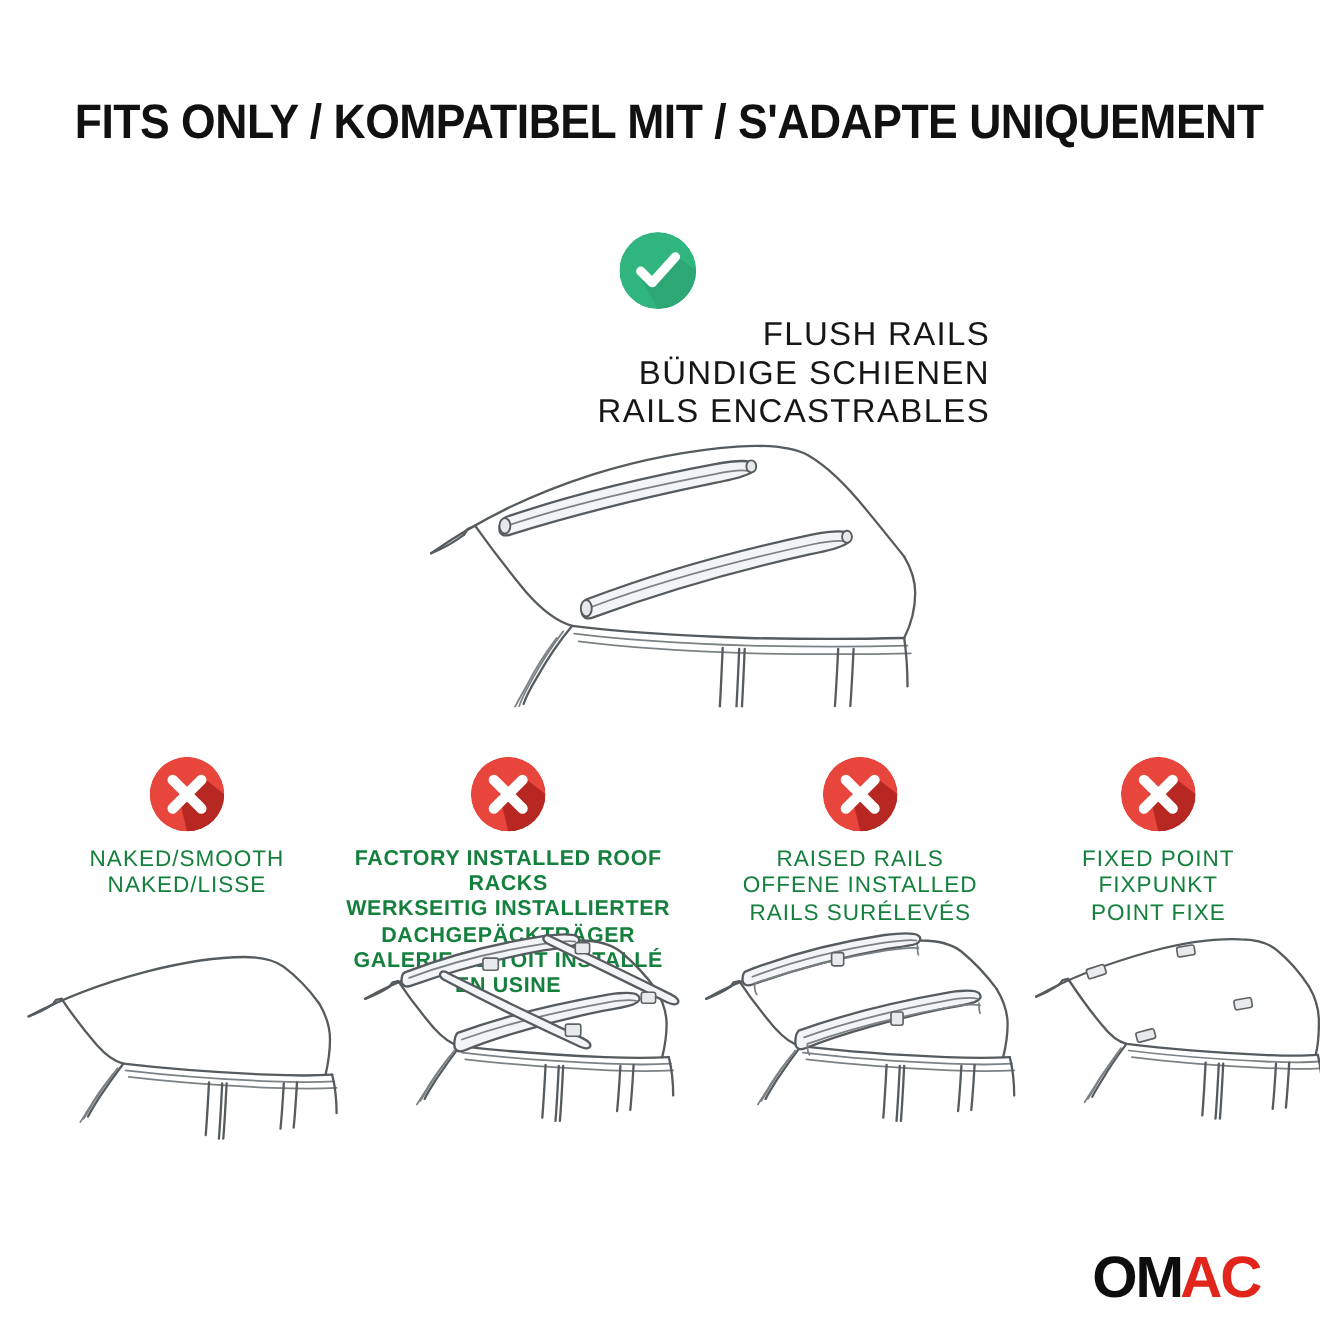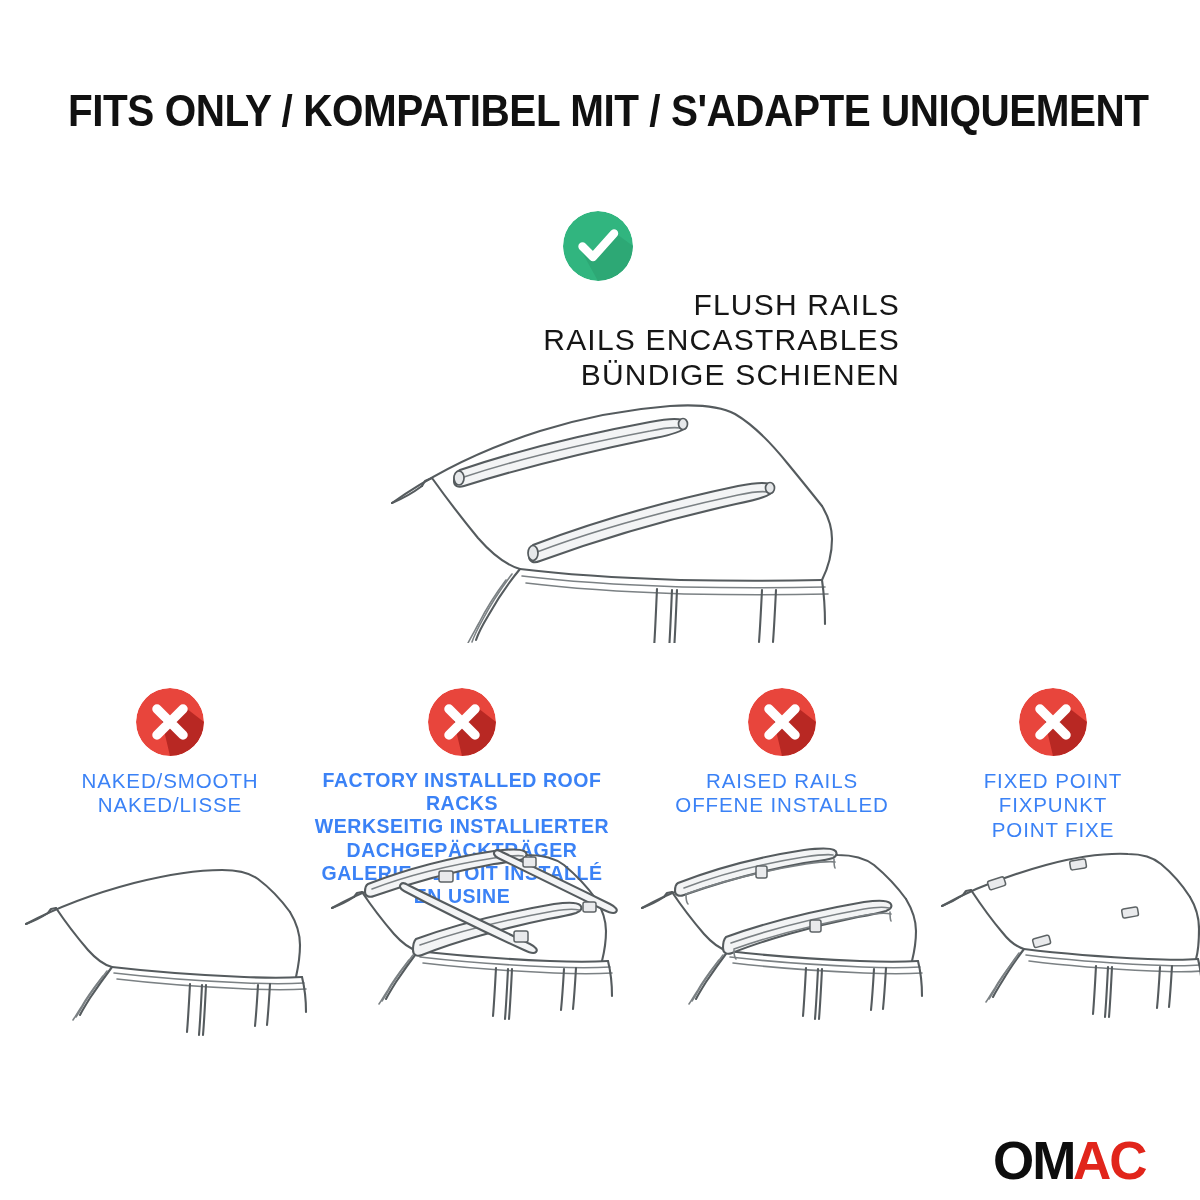--- a/index.html
+++ b/index.html
@@ -88,21 +88,21 @@
     height: 68px;
     border-radius: 50%;
     overflow: hidden;
   }
 
   .col-label {
     margin-top: 11px;
     font-size: 20.5px;
     line-height: 1.19;
     letter-spacing: 0.9px;
-    color: #3b82f6;
+    color: #15803d;
     font-weight: 400;
   }
   .col-1 .col-label { font-size: 19.5px; letter-spacing: 0.55px; font-weight: bold; }
 
   .col-art {
     position: absolute;
     width: 300px;
     height: 215px;
   }
   .art-0 { left: 14px;  top: 862px; }
@@ -142,22 +142,22 @@
 <div class="badge hero-badge">
   <svg viewBox="0 0 70 70" width="70" height="70" aria-hidden="true">
     <circle cx="35" cy="35" r="35" fill="#31b57f"></circle>
     <path d="M35 70 A35 35 0 0 0 70 35 L49.5 20 L26 48 L19 41 Z" fill="#2a9c6d" opacity="0.55"></path>
     <path d="M19.5 35.5 L30 46 L51 22.5" fill="none" stroke="#ffffff" stroke-width="8.4" stroke-linecap="round" stroke-linejoin="round"></path>
   </svg>
 </div>
 
 <div class="hero-text">
   <div>FLUSH RAILS</div>
+  <div>BÜNDIGE SCHIENEN</div>
   <div>RAILS ENCASTRABLES</div>
-  <div>BÜNDIGE SCHIENEN</div>
 </div>
 
 <div class="hero-art">
   <svg viewBox="0 0 480 245" width="480" height="245" aria-hidden="true">
 
     <path class="roofline" d="M22 105 C60 78 110 52 170 33 C215 19 260 11 300 8 C330 6 352 9 365 16
                               C382 26 402 46 418 66 C432 83 444 98 452 108"></path>
     <path class="roofline" d="M22 105 C34 100 44 94 52 88"></path>
     <path class="roofline" d="M52 88 L55 83 L62 80"></path>
 
@@ -306,20 +306,21 @@
       <svg viewBox="0 0 68 68" width="68" height="68" aria-hidden="true">
         <circle cx="34" cy="34" r="34" fill="#e8453c"></circle>
         <path d="M34 68 A34 34 0 0 0 68 34 L46 17 L34 30 L22 17 Z" fill="#a81f1b" opacity="0.75"></path>
         <path d="M21 21 L47 47 M47 21 L21 47" fill="none" stroke="#ffffff" stroke-width="9.5" stroke-linecap="round"></path>
       </svg>
     </div>
   </div>
   <div class="col-label">
     <div>RAISED RAILS</div>
     <div>OFFENE INSTALLED</div>
+    <div>RAILS SURÉLEVÉS</div>
   </div>
 </div>
 
 <div class="col-art art-2">
   <svg viewBox="0 0 300 215" width="300" height="215" aria-hidden="true">
     <path class="roofline" d="M14 68 C42 52 80 38 122 27 C154 19 186 14 210 15 C226 15 238 19 246 25
                               C258 35 270 48 278 59"></path>
     <path class="roofline" d="M14 68 C22 65 30 61 36 57"></path>
     <path class="roofline" d="M36 57 L39 53 L44 52"></path>
     <path class="roofline" d="M44 52 C52 64 64 80 76 94 C84 103 92 109 100 111"></path>

